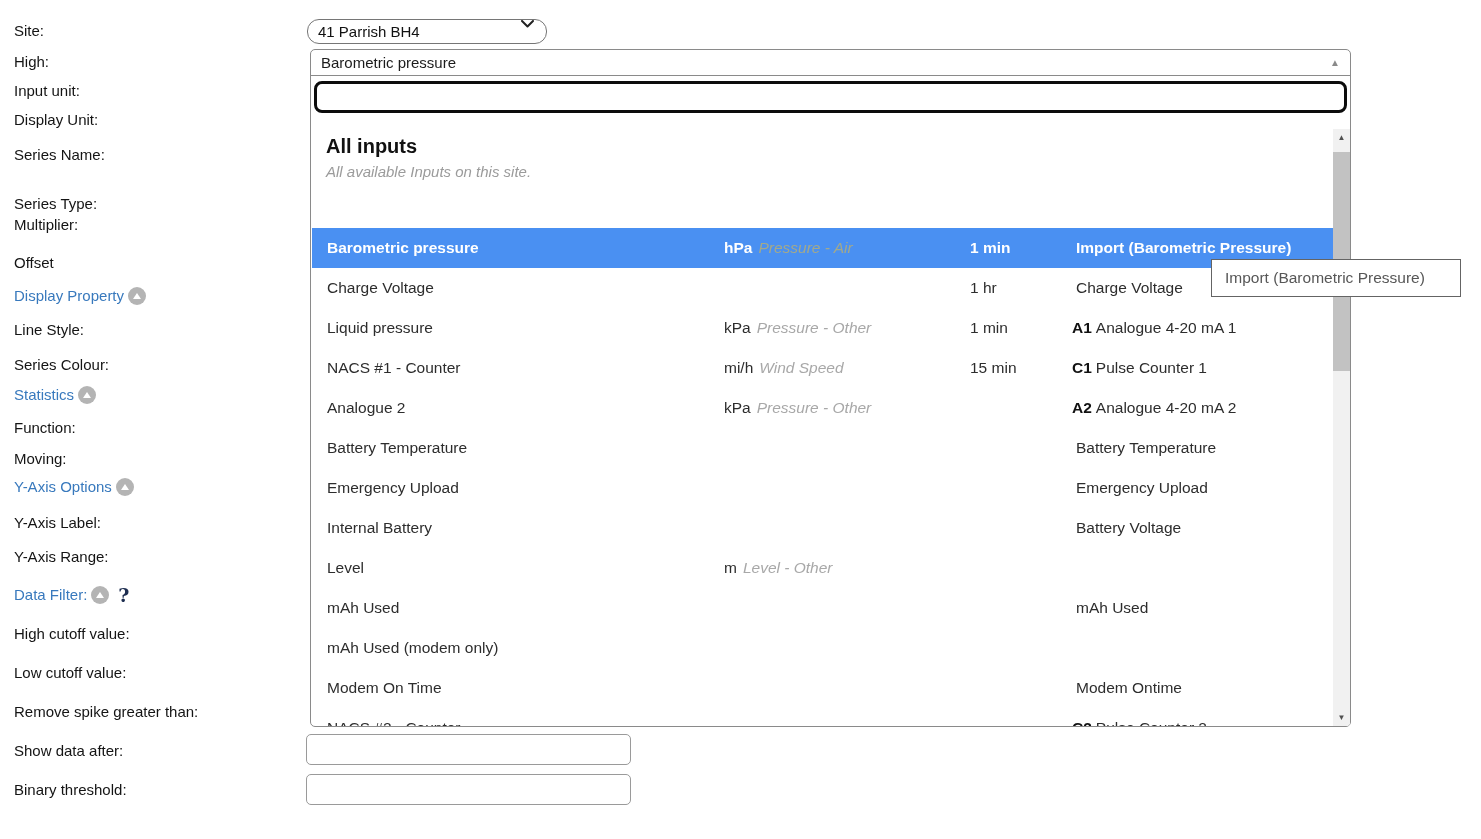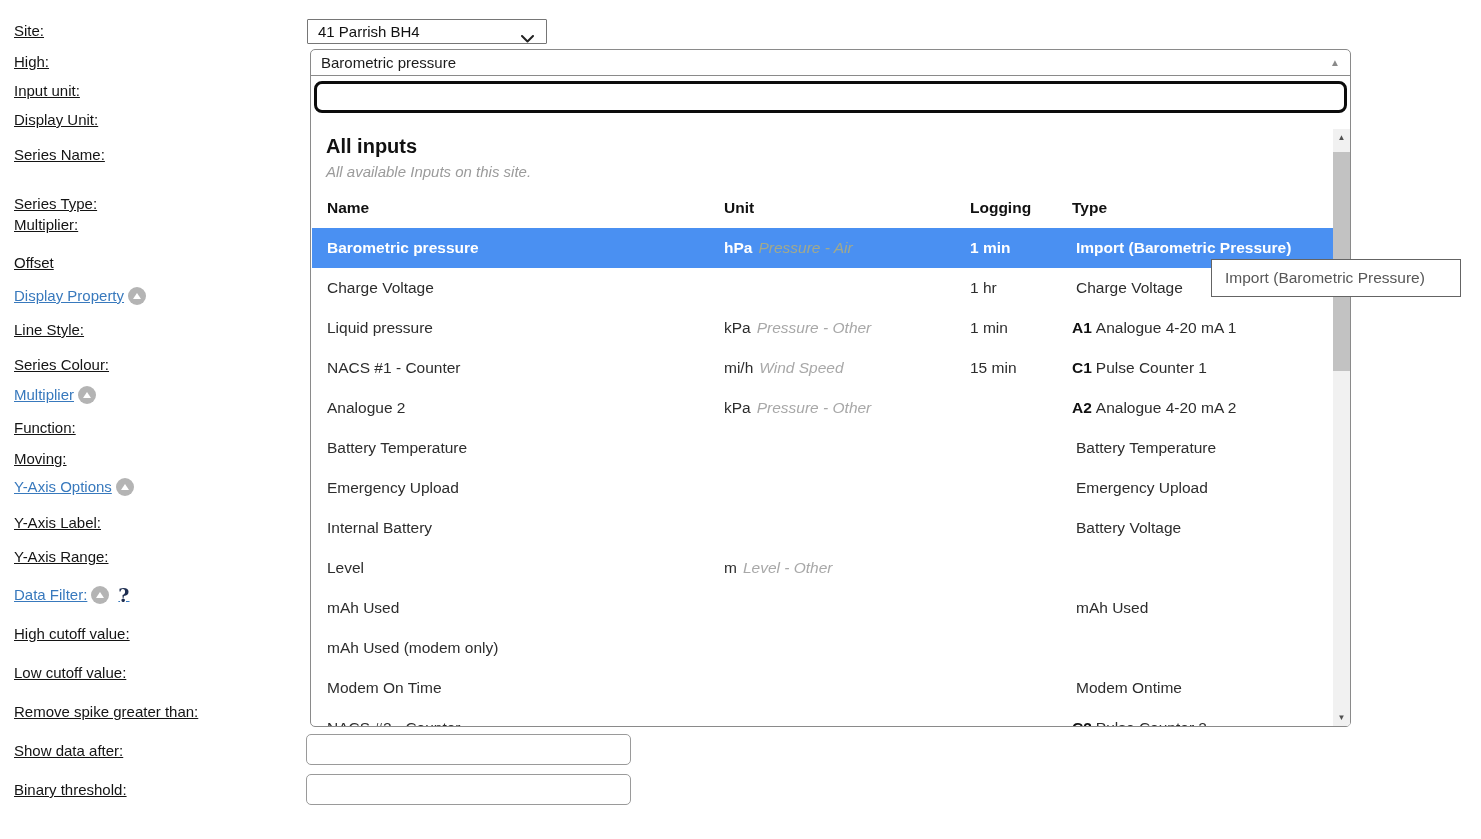--- a/index.html
+++ b/index.html
@@ -1,35 +1,35 @@
 <!DOCTYPE html>
 <html><head>
 <meta charset="utf-8">
 <style>
   * { margin:0; padding:0; box-sizing:border-box; }
   html,body { width:1481px; height:839px; background:#fff; overflow:hidden;
               font-family:"Liberation Sans","DejaVu Sans",sans-serif; }
   .app { position:relative; width:1481px; height:839px; background:#fff; }
 
   
-  .lbl { position:absolute; left:14px; font-size:15px; color:#141414; line-height:22px; white-space:nowrap;text-decoration:underline; }
+  .lbl { position:absolute; left:14px; font-size:15px; color:#141414; line-height:22px; white-space:nowrap; }
   .lbl.link { color:#3879bd; }
   .circle { display:inline-block; width:18px; height:18px; border-radius:50%;
             background:#b4b4b4; position:relative; vertical-align:-4px; margin-left:4px; }
   .circle::after { content:""; position:absolute; left:5px; top:6px;
             border-left:4px solid transparent; border-right:4px solid transparent;
             border-bottom:6px solid #fff; }
   .help { font-family:"DejaVu Serif",serif; font-weight:700; color:#1d2d50;
           font-size:19px; margin-left:9px; vertical-align:-2px; }
 
   
   .site-select { position:absolute; left:307px; top:19px; width:240px; height:25px;
-          border:1px solid #767676; border-radius:1px; background:#fff;
+          border:1px solid #767676; border-radius:12px; background:#fff;
           font-size:15px; color:#111; line-height:23px; padding:0 10px; cursor:default;
-          display:flex; justify-content:space-between; align-items:flex-end; }
+          display:flex; justify-content:space-between; align-items:flex-start; }
   .site-select svg { margin-right:2px; }
 
   
   .panel { position:absolute; left:310px; top:49px; width:1041px; height:678px;
            border:1px solid #8a8a8a; border-radius:5px; background:#fff; overflow:hidden; }
   .panel-header { position:absolute; left:0; top:0; right:0; height:26px;
            border-bottom:1px solid #8a8a8a; line-height:25px; font-size:15px; color:#1c1c1c;
            padding:0 10px; display:flex; justify-content:space-between; align-items:center; }
   .hdr-arrow { color:#8a8a8a; font-size:10px; }
   .search { position:absolute; left:3px; right:3px; top:31px; height:32px;
@@ -78,21 +78,21 @@
   <div class="lbl" style="top:144px">Series Name:</div>
   <div class="lbl" style="top:193px">Series Type:</div>
   <div class="lbl" style="top:214px">Multiplier:</div>
   <div class="lbl" style="top:252px">Offset</div>
   <div class="lbl link" style="top:285px">
     <span>Display Property</span><span class="circle"></span>
   </div>
   <div class="lbl" style="top:319px">Line Style:</div>
   <div class="lbl" style="top:354px">Series Colour:</div>
   <div class="lbl link" style="top:384px">
-    <span>Multiplier</span><span class="circle"></span>
+    <span>Statistics</span><span class="circle"></span>
   </div>
   <div class="lbl" style="top:417px">Function:</div>
   <div class="lbl" style="top:448px">Moving:</div>
   <div class="lbl link" style="top:476px">
     <span>Y-Axis Options</span><span class="circle"></span>
   </div>
   <div class="lbl" style="top:512px">Y-Axis Label:</div>
   <div class="lbl" style="top:546px">Y-Axis Range:</div>
   <div class="lbl link" style="top:584px">
     <span>Data Filter:</span><span class="circle"></span><span class="help">?</span>
@@ -111,26 +111,20 @@
   </div>
 
   <div class="panel">
     <div class="panel-header">
       <span>Barometric pressure</span>
       <span class="hdr-arrow">▲</span>
     </div>
     <input class="search" type="text" value="" style="">
     <div class="list-title">All inputs</div>
     <div class="list-sub">All available Inputs on this site.</div>
-    <div class="cols">
-      <span class="off-name">Name</span>
-      <span class="off-unit">Unit</span>
-      <span class="off-log">Logging</span>
-      <span class="off-type">Type</span>
-    </div>
     <div class="rows">
 
         <div class="row selected">
           <span class="off-name">Barometric pressure</span>
           <span class="off-unit"><span class="u">hPa</span><span class="cat">Pressure - Air</span></span>
           <span class="off-log">1 min</span>
           <span class="off-type"><b class="tp"></b><span class="tname">Import (Barometric Pressure)</span></span>
         </div>
 
         <div class="row">

